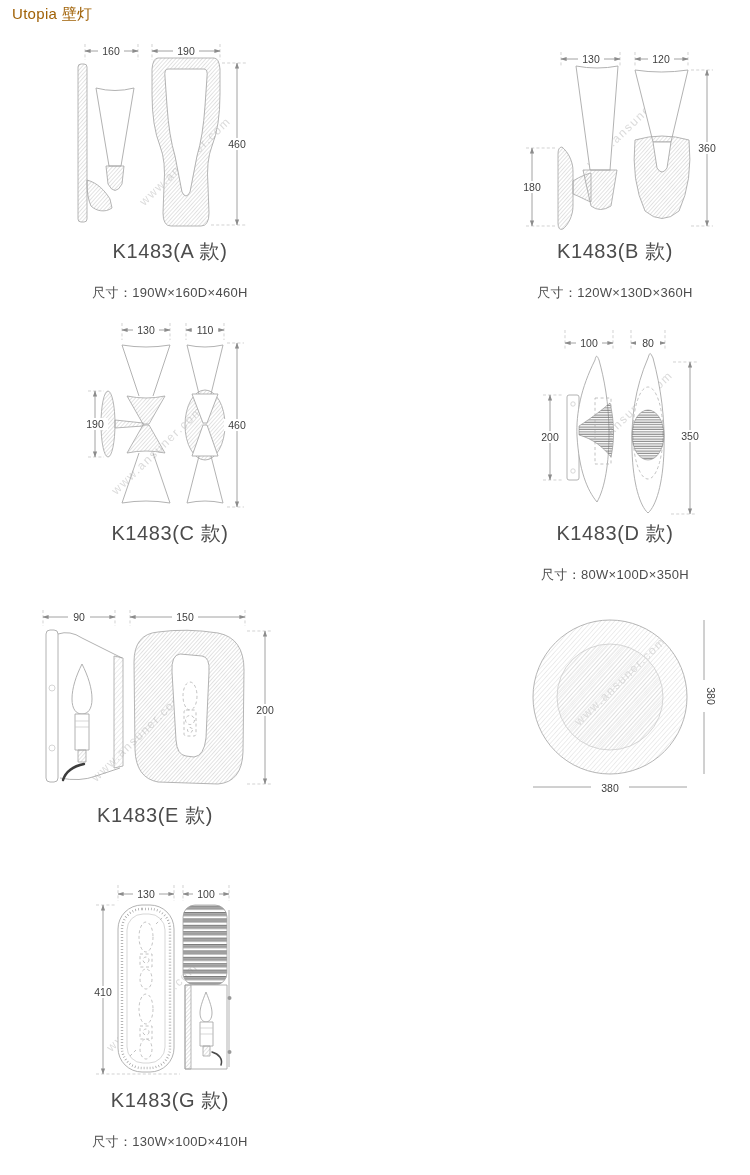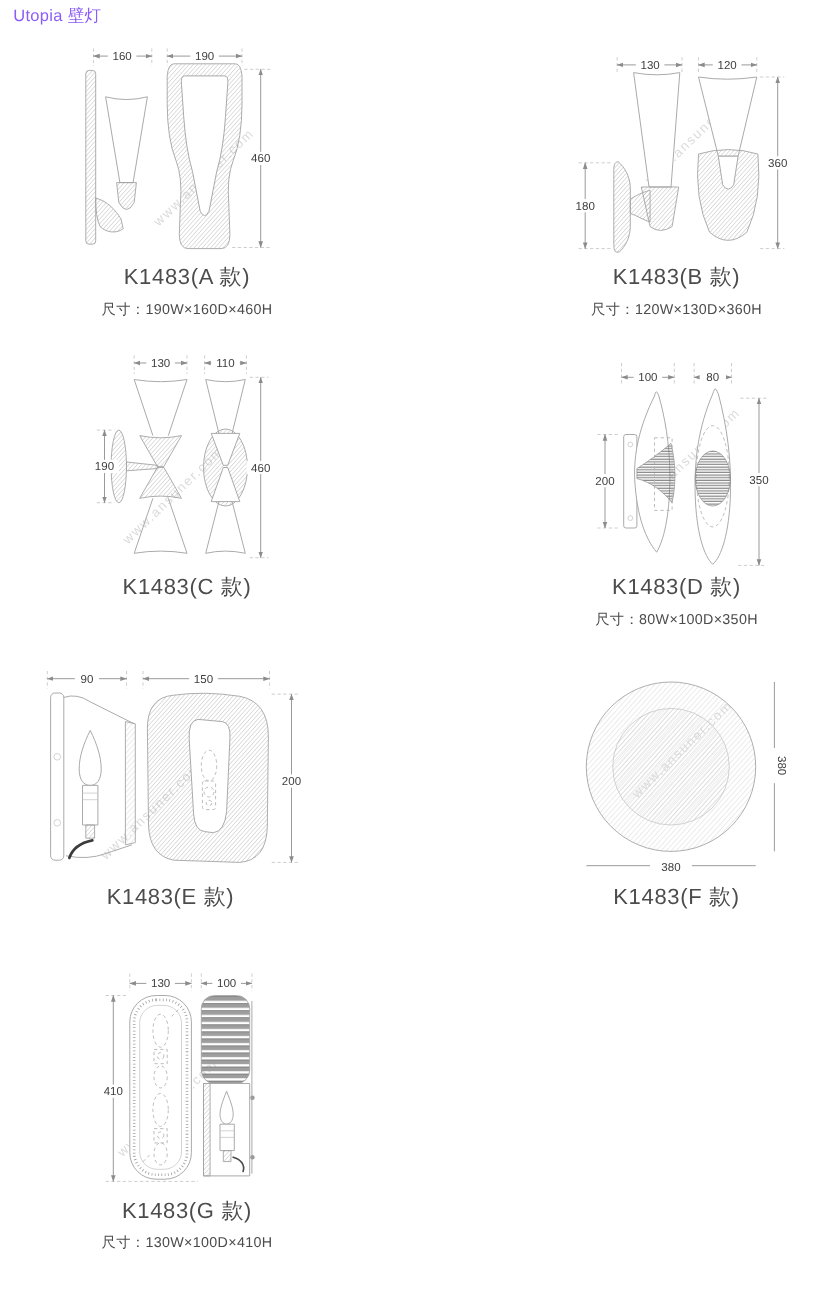--- a/index.html
+++ b/index.html
@@ -1,22 +1,22 @@
 <!DOCTYPE html>
 <html><head>
 <meta charset="utf-8">
 <style>
   html,body{margin:0;padding:0}
   body{width:750px;height:1175px;background:#ffffff;position:relative;overflow:hidden;
        font-family:"Liberation Sans","DejaVu Sans",sans-serif}
-  .title{position:absolute;left:12px;top:5px;font-size:15px;color:#8b5cf6;letter-spacing:.3px}
+  .title{position:absolute;left:12px;top:5px;font-size:15px;color:#a16207;letter-spacing:.3px}
   .product{position:absolute;text-align:center}
   .drawing{display:block;margin:0 auto}
   .code{font-size:20px;color:#4c4c4c;margin-top:2px;letter-spacing:.6px}
-  .size{font-size:13px;color:#4c4c4c;margin-top:7px;letter-spacing:.3px}
+  .size{font-size:13px;color:#4c4c4c;margin-top:19px;letter-spacing:.3px}
   svg .ln{stroke:#a9a9a9;stroke-width:.9;fill:none;stroke-linejoin:round}
   svg .wh{stroke:#a9a9a9;stroke-width:.9;fill:#ffffff;stroke-linejoin:round}
   svg .lt{stroke:#c6c6c6;stroke-width:.7;fill:none}
   svg .tx{stroke:#a3a3a3;stroke-width:.8;stroke-linejoin:round}
   svg .tx2{stroke:#8a8a8a;stroke-width:.6;stroke-linejoin:round}
   svg .dsh{stroke:#b3b3b3;stroke-width:.8;fill:none;stroke-dasharray:3 2.6}
   svg .bead{stroke:#9d9d9d;stroke-width:2.4;fill:none;stroke-dasharray:.7 2.3}
   svg .wire{stroke:#3c3c3c;stroke-width:2.4;fill:none;stroke-linecap:round}
   svg .wire2{stroke:#4a4a4a;stroke-width:1.5;fill:none;stroke-linecap:round}
   svg .dim line{stroke:#8c8c8c;stroke-width:.8}
@@ -280,21 +280,20 @@
     <text class="wm" transform="translate(118,84) rotate(-44)">www.ansuner.com</text>
     <g class="dim">
       <line x1="199" y1="20" x2="199" y2="80"></line>
         <line x1="199" y1="112" x2="199" y2="174"></line>
       <text transform="translate(202,96) rotate(90)">380</text>
       <line x1="28" y1="187" x2="86" y2="187"></line>
         <line x1="124" y1="187" x2="182" y2="187"></line>
       <text x="105" y="191.5">380</text>
     </g>
   </svg>
-  <div class="code">K1483(F 款)</div>
 </section>
 
 <section class="product" style="left:60px;top:880px;width:220px">
   <svg class="drawing" width="220" height="205" viewBox="0 0 220 205">
     <text class="wm" transform="translate(95,130) rotate(-44)">www.ansuner.com</text>
     <g>
       <rect class="wh" x="58" y="25" width="56" height="167" rx="24"></rect>
       <rect class="bead" x="62" y="29" width="48" height="159" rx="20"></rect>
       <rect class="lt" x="67" y="34" width="38" height="149" rx="16"></rect>
       <ellipse class="dsh" cx="86" cy="57" rx="7" ry="15"></ellipse>

